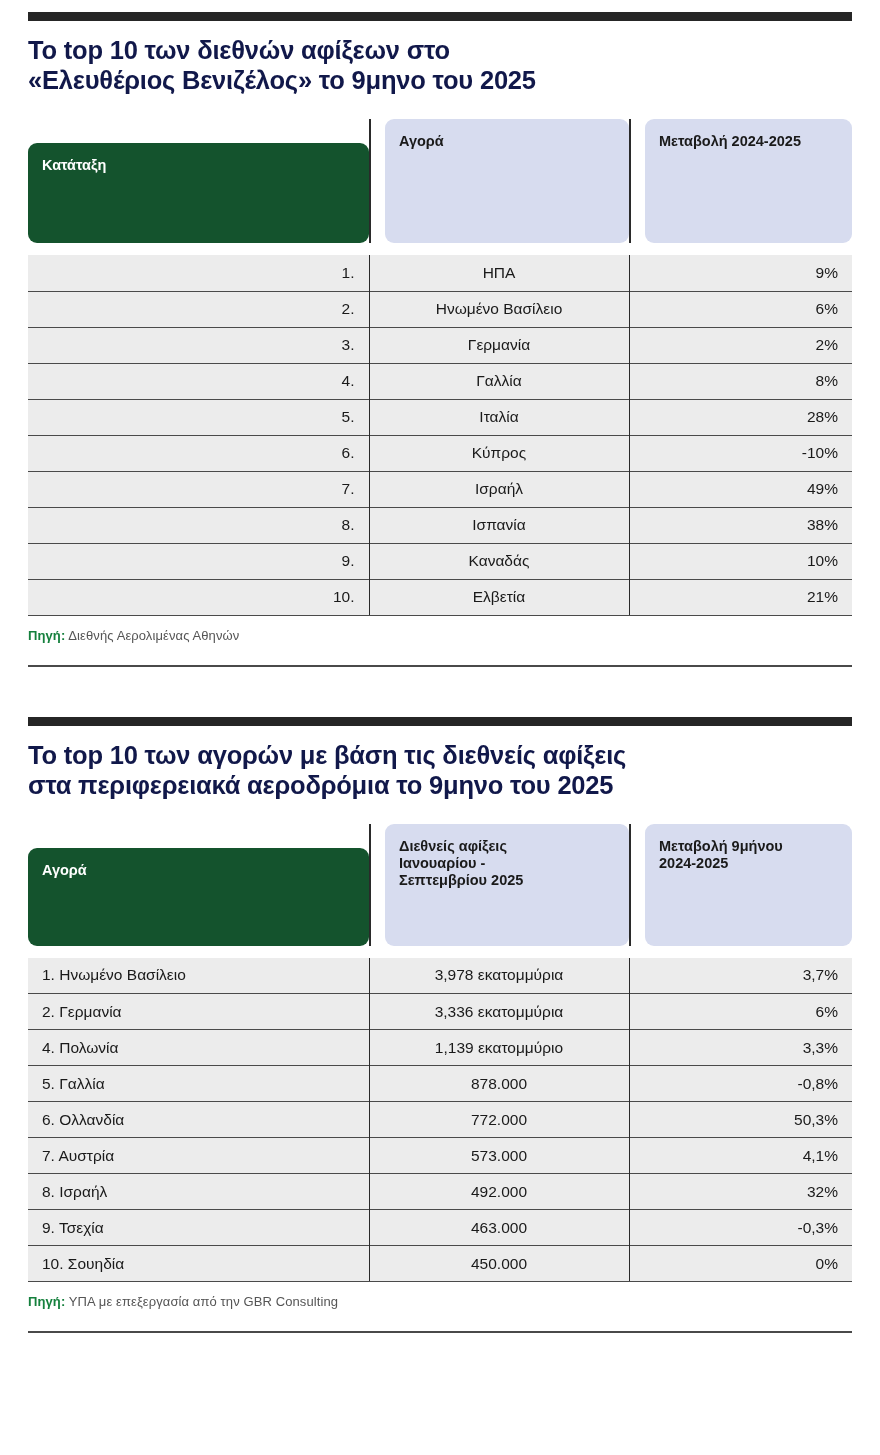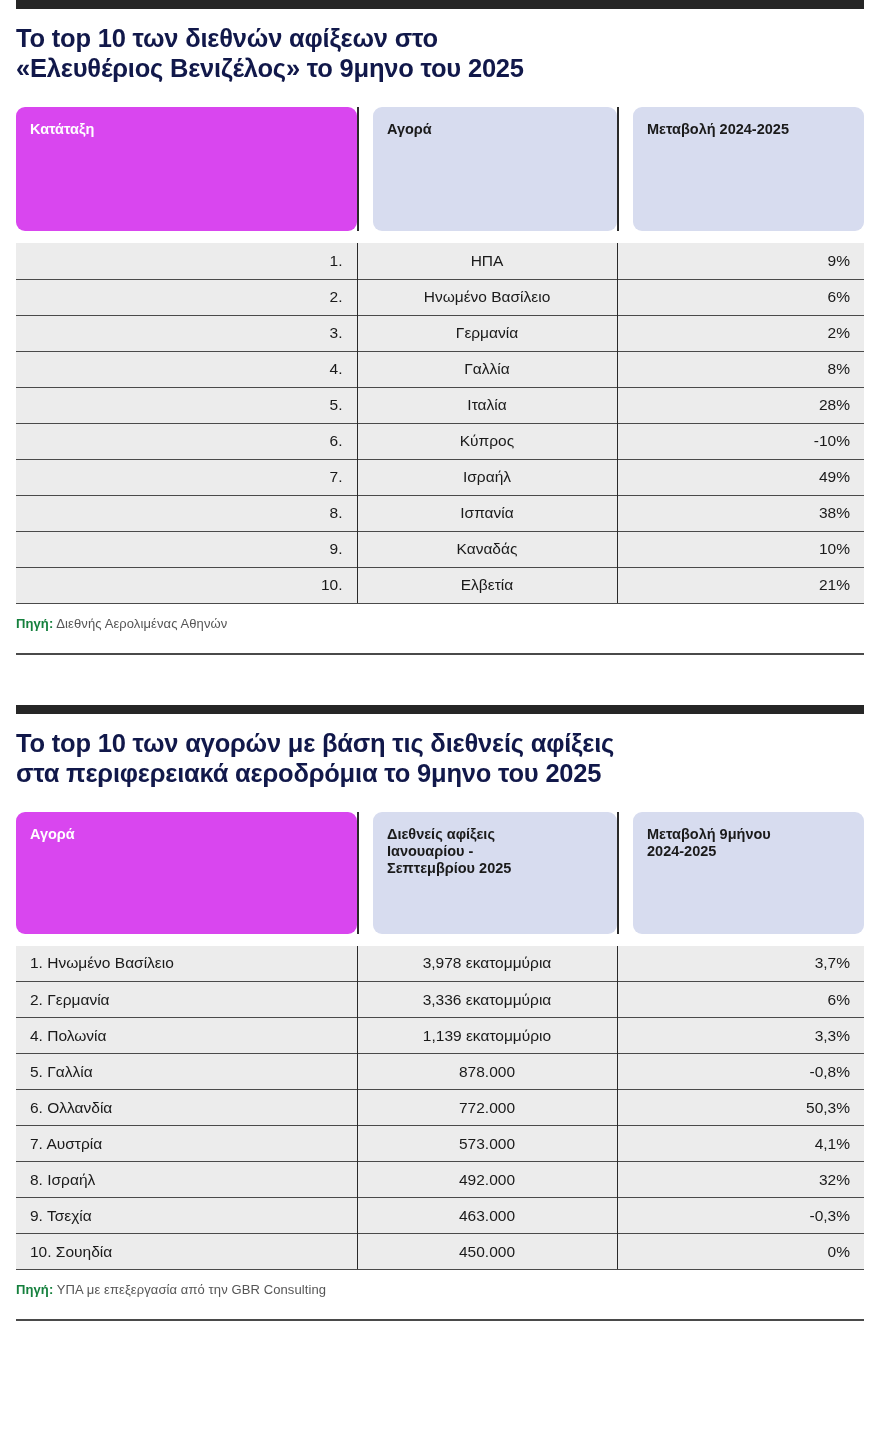--- a/index.html
+++ b/index.html
@@ -9,21 +9,21 @@
     height: 1455px;
     background: #ffffff;
     font-family: "Liberation Sans", "DejaVu Sans", sans-serif;
     overflow: hidden;
   }
 
   .page {
     position: relative;
     width: 880px;
     height: 1163px;
-    padding: 0;
+    padding: 12px;
   }
 
   .topbar {
     height: 9px;
     background: #262626;
     margin: 0 16px;
   }
 
   .block-title {
     color: #11184a;
@@ -50,21 +50,21 @@
 
   .hdr-card {
     border-radius: 9px;
     padding: 14px 14px 0 14px;
     font-weight: bold;
     font-size: 14.5px;
     line-height: 17px;
     width: 100%;
     white-space: pre-line;
   }
-  .hdr-card.dark  { background: #d946ef; color: #ffffff; }
+  .hdr-card.dark  { background: #14532d; color: #ffffff; margin-top: 24px; }
   .hdr-card.light { background: #d7dcef; color: #1a1a1a; }
 
   
   .vsep {
     position: absolute;
     top: 0;
     bottom: 0;
     width: 1.6px;
     background: #2a2a2a;
   }

